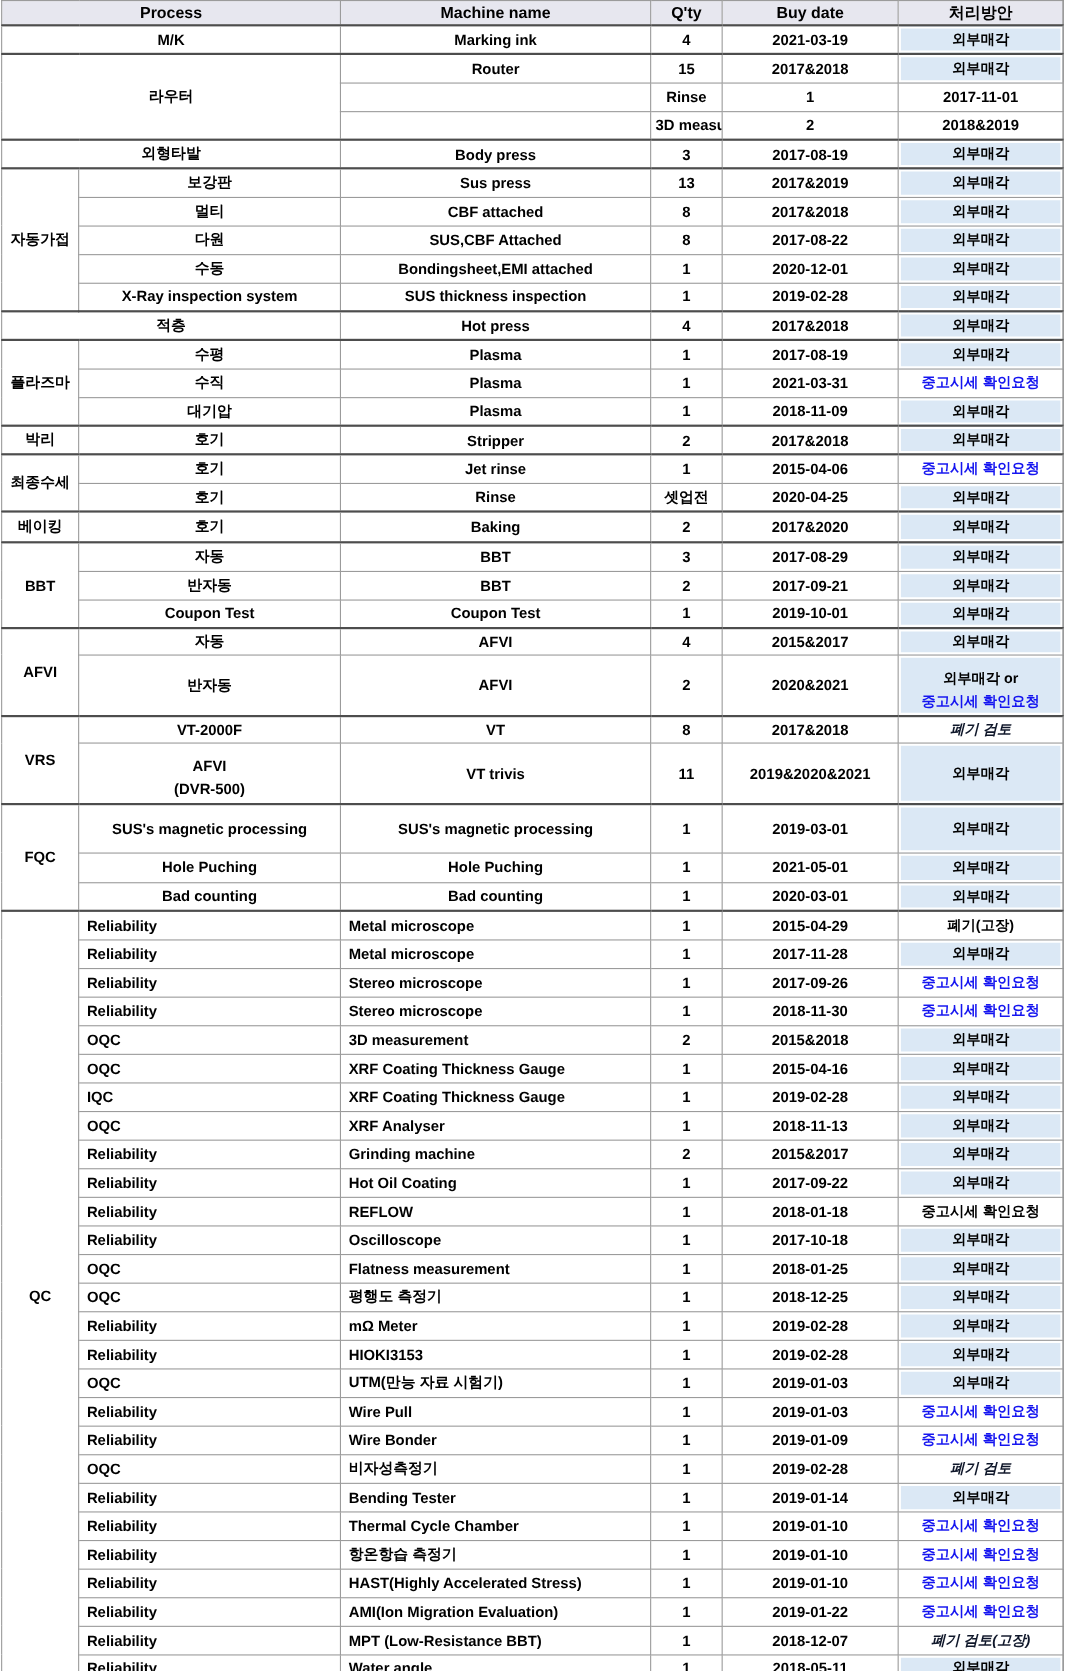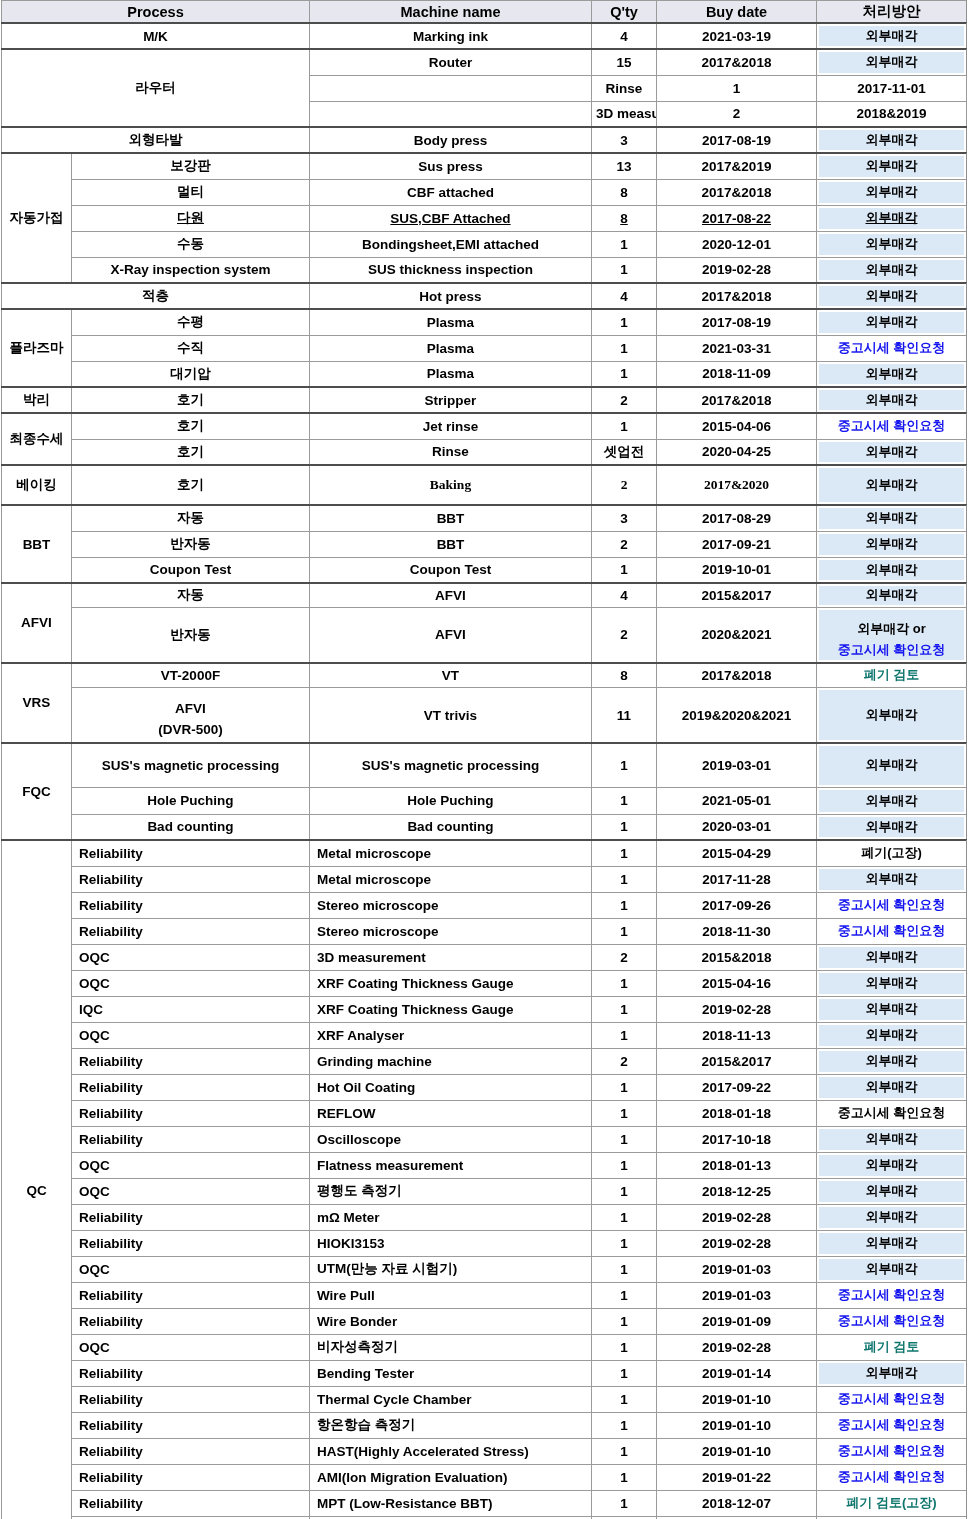--- a/index.html
+++ b/index.html
@@ -38,21 +38,21 @@
     border-bottom:2px solid #4d4d4d;
   }
   tr.grp > td{border-top:2px solid #4d4d4d;}
   td.gcell{font-size:13.5px;letter-spacing:0;}
   td.al{text-align:left;padding-left:7px;}
   td.sale{
     background:#dbe8f5;
     box-shadow:inset 0 2px 0 #ffffff, inset 0 -2px 0 #ffffff, inset 2px 0 0 #ffffff, inset -2px 0 0 #ffffff;
   }
   td.blue{color:#1515f0;}
-  td.red{color:#0f766e;}
+  td.red{color:#0f172a;font-style:italic;}
   td.two{white-space:normal;line-height:21px;padding-top:10px;padding-bottom:2px;}
   td.two div{line-height:21px;}
   td.two div.blue-line{color:#1515f0;}
   td.acell{font-size:13px;}
 </style>
 </head>
 <body>
 
 <div class="tbl-wrap">
   <table>
@@ -117,21 +117,21 @@
           <td class="dcell">2017&amp;2019</td>
           <td class="acell sale">외부매각</td>
         </tr>
         <tr style="height: 26px;">
           <td class="scell">멀티</td>
           <td class="mcell">CBF attached</td>
           <td class="qcell">8</td>
           <td class="dcell">2017&amp;2018</td>
           <td class="acell sale">외부매각</td>
         </tr>
-        <tr style="height: 26px; text-decoration: underline;">
+        <tr style="height: 26px;">
           <td class="scell">다원</td>
           <td class="mcell">SUS,CBF Attached</td>
           <td class="qcell">8</td>
           <td class="dcell">2017-08-22</td>
           <td class="acell sale">외부매각</td>
         </tr>
         <tr style="height: 26px;">
           <td class="scell">수동</td>
           <td class="mcell">Bondingsheet,EMI attached</td>
           <td class="qcell">1</td>
@@ -190,21 +190,21 @@
           <td class="dcell">2015-04-06</td>
           <td class="acell blue">중고시세 확인요청</td>
         </tr>
         <tr style="height: 26px;">
           <td class="scell">호기</td>
           <td class="mcell">Rinse</td>
           <td class="qcell">셋업전</td>
           <td class="dcell">2020-04-25</td>
           <td class="acell sale">외부매각</td>
         </tr>
-        <tr class="grp" style="height: 40px; font-family: Liberation Serif, serif;">
+        <tr class="grp" style="height: 28px;">
           <td class="gcell" rowspan="1">베이킹</td>
           <td class="scell">호기</td>
           <td class="mcell">Baking</td>
           <td class="qcell">2</td>
           <td class="dcell">2017&amp;2020</td>
           <td class="acell sale">외부매각</td>
         </tr>
         <tr class="grp" style="height: 26px;">
           <td class="gcell" rowspan="3">BBT</td>
           <td class="scell">자동</td>
@@ -367,21 +367,21 @@
           <td class="scell al">Reliability</td>
           <td class="mcell al">Oscilloscope</td>
           <td class="qcell">1</td>
           <td class="dcell">2017-10-18</td>
           <td class="acell sale">외부매각</td>
         </tr>
         <tr style="height: 26px;">
           <td class="scell al">OQC</td>
           <td class="mcell al">Flatness measurement</td>
           <td class="qcell">1</td>
-          <td class="dcell">2018-01-13</td>
+          <td class="dcell">2018-01-25</td>
           <td class="acell sale">외부매각</td>
         </tr>
         <tr style="height: 26px;">
           <td class="scell al">OQC</td>
           <td class="mcell al">평행도 측정기</td>
           <td class="qcell">1</td>
           <td class="dcell">2018-12-25</td>
           <td class="acell sale">외부매각</td>
         </tr>
         <tr style="height: 26px;">

